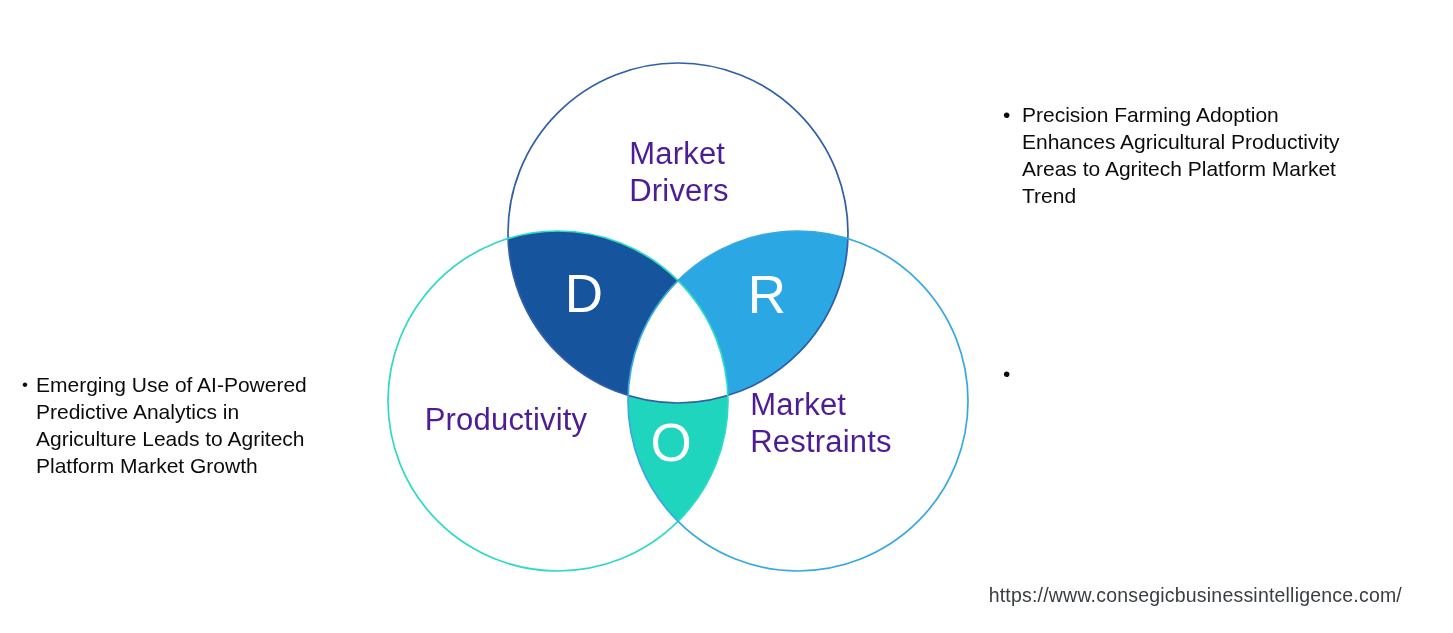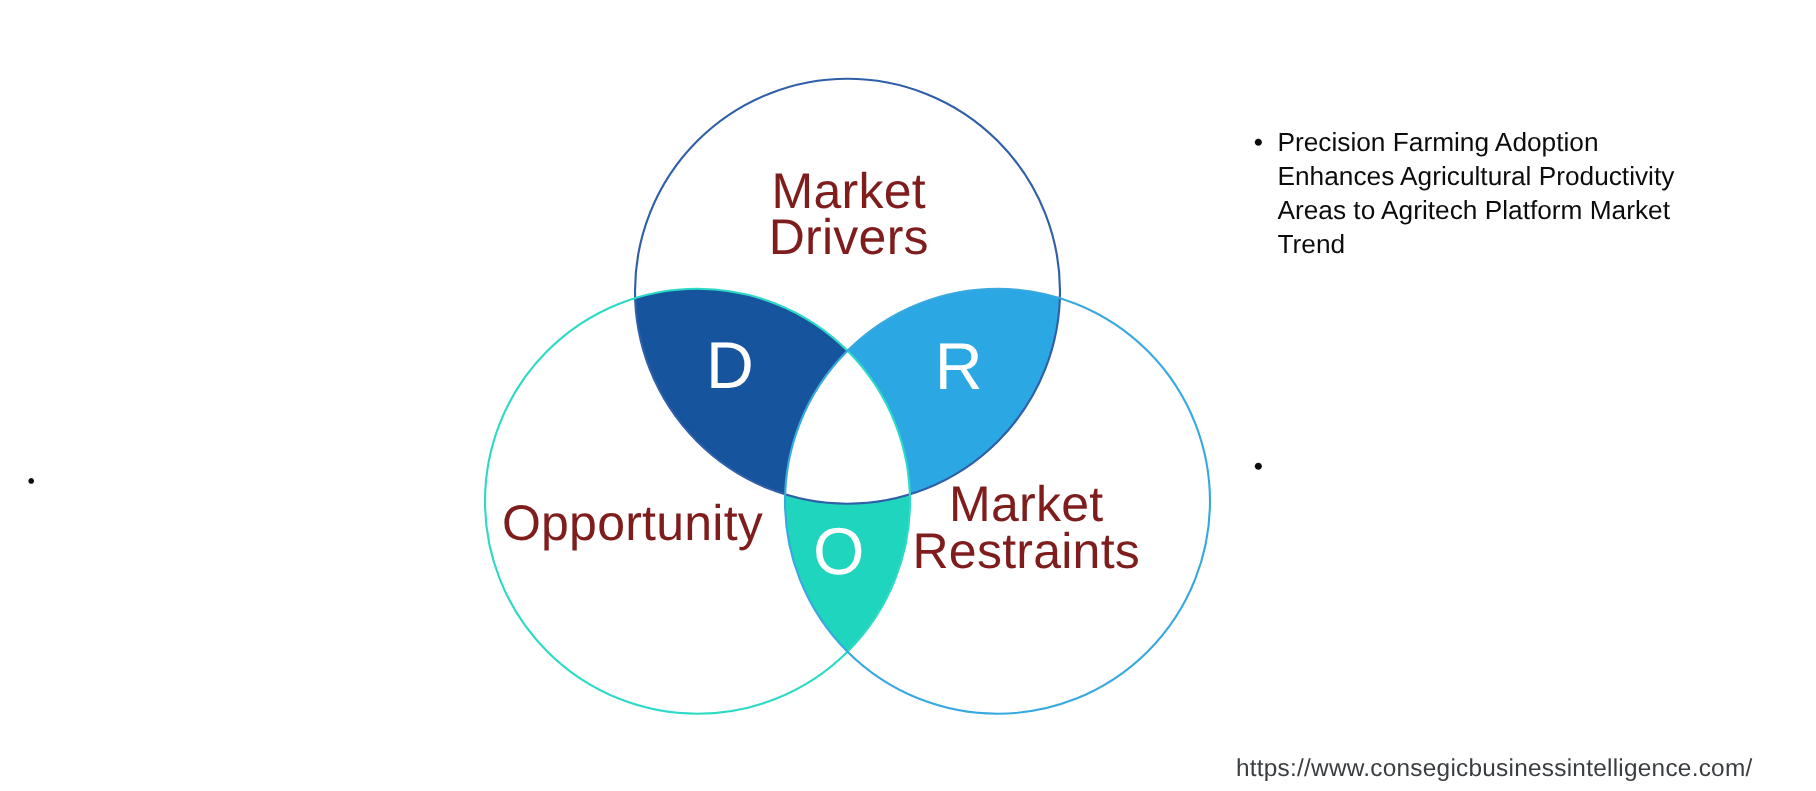--- a/index.html
+++ b/index.html
@@ -16,24 +16,23 @@
     overflow: hidden;
   }
   .venn-svg {
     position: absolute;
     left: 0;
     top: 0;
   }
   .venn-label {
     position: absolute;
     transform: translateX(-50%);
-    text-align: center;
-    font-size: 40px;
+    font-size: 31px;
     line-height: 37px;
-    color: #7f1d1d;
+    color: #4c1d95;
     white-space: pre-line;
     letter-spacing: 0.2px;
   }
   .venn-letter {
     position: absolute;
     transform: translate(-50%, -50%);
     font-size: 53px;
     font-weight: 400;
     color: #ffffff;
     line-height: 1;
@@ -54,21 +53,21 @@
     width: 14px;
     font-size: 17px;
     line-height: 27px;
   }
   .bullet-text {
     white-space: pre-line;
   }
   .footer-url {
     position: absolute;
     right: 51px;
-    top: 604px;
+    top: 584px;
     font-size: 19.5px;
     color: #3a3e41;
     text-decoration: none;
     letter-spacing: 0.2px;
   }
 </style>
 </head>
 <body>
 
 <div class="stage">
@@ -98,41 +97,45 @@
     </g>
 
     <circle cx="678" cy="233" r="170" fill="none" stroke-width="1.7" stroke="#2f5fa7"></circle>
     <circle cx="558" cy="401" r="170" fill="none" stroke-width="1.7" stroke="#2edac5"></circle>
     <circle cx="798" cy="401" r="170" fill="none" stroke-width="1.7" stroke="#38a9e0"></circle>
   </svg>
 
   <div class="venn-label" style="left:679px; top:135px;">Market
 Drivers</div>
 
-  <div class="venn-label" style="left:506px; top:401px;">Opportunity</div>
+  <div class="venn-label" style="left:506px; top:401px;">Productivity</div>
 
   <div class="venn-label" style="left:821px; top:386px;">Market
 Restraints</div>
 
   <div class="venn-letter" style="left:584px; top:293px;">D</div>
 
   <div class="venn-letter" style="left:767px; top:294px;">R</div>
 
   <div class="venn-letter" style="left:671px; top:442px;">O</div>
 
   <div class="bullet-block" style="left:1003px; top:101px; width:400px;">
     <span class="bullet-marker">•</span>
     <span class="bullet-text">Precision Farming Adoption
 Enhances Agricultural Productivity
 Areas to Agritech Platform Market
 Trend</span>
   </div>
 
   <div class="bullet-block left-block" style="left:22px; top:371px; width:345px;">
     <span class="bullet-marker">•</span>
+    <span class="bullet-text">Emerging Use of AI-Powered
+Predictive Analytics in
+Agriculture Leads to Agritech
+Platform Market Growth</span>
   </div>
 
   <div class="bullet-block" style="left:1003px; top:360px; width:395px;">
     <span class="bullet-marker">•</span>
   </div>
 
   <a class="footer-url" href="#">https://www.consegicbusinessintelligence.com/</a>
 
 </div>
 

